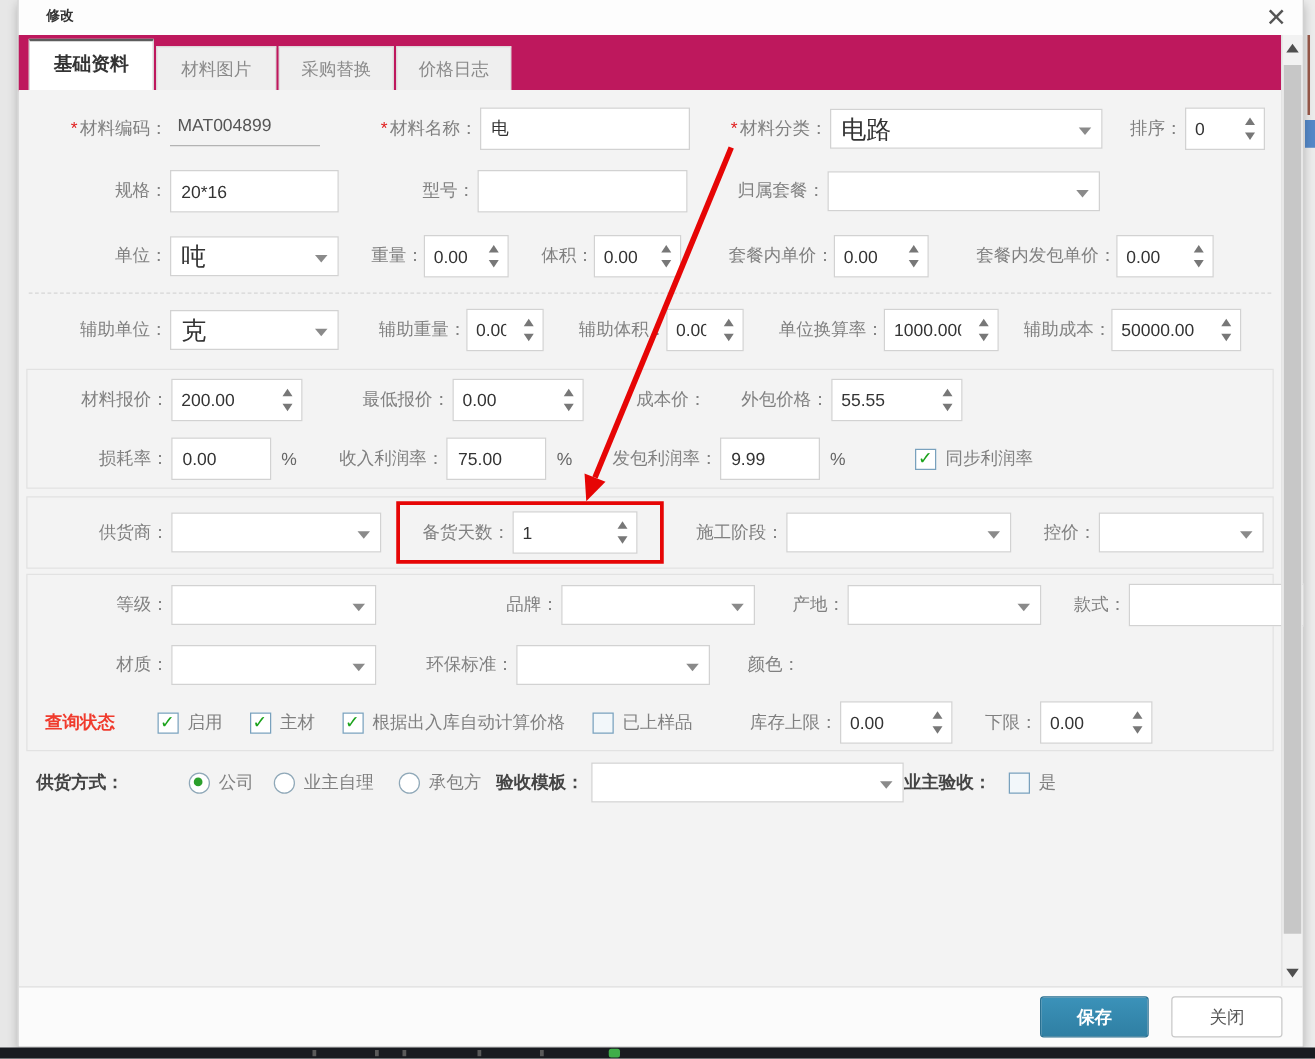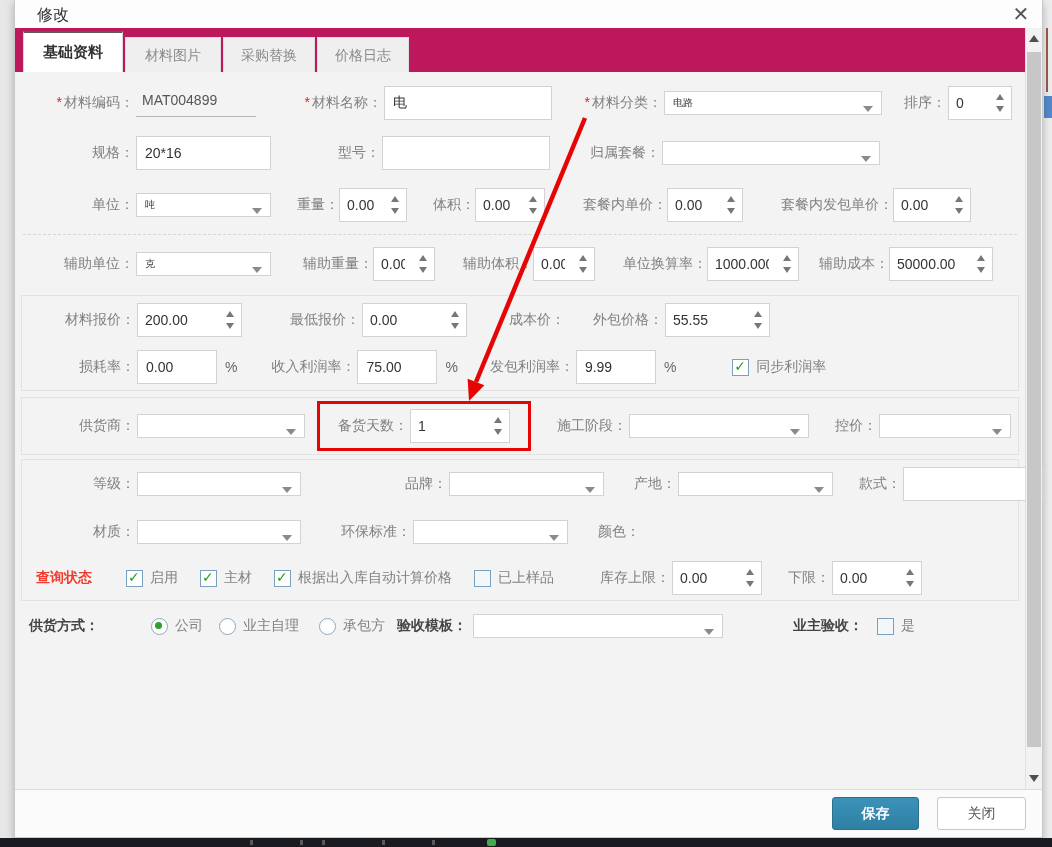--- a/index.html
+++ b/index.html
@@ -7,42 +7,42 @@
   .backdrop-right{position:absolute;right:0;top:0;width:9px;height:847px;background:#ededed;}
   .bd-line{position:absolute;right:4px;top:28px;width:2px;height:64px;background:#9a5a4a;}
   .bd-link{position:absolute;right:0;top:96px;width:8px;height:20px;background:#3b78c3;border-bottom:2px solid #3b78c3;opacity:.85;}
   .taskbar{position:absolute;left:0;bottom:0;width:1052px;height:9px;background:#191b20;}
   .tb-mark{position:absolute;top:2px;width:3px;height:5px;background:#5a5a5a;}
   .tb-green{position:absolute;left:487px;top:1px;width:9px;height:7px;background:#3fae49;border-radius:2px;}
 
   .modal{position:absolute;left:14px;top:0;width:1029px;height:838px;background:#f3f3f3;
     border:1px solid #c9c9c9;border-top:none;box-sizing:border-box;box-shadow:0 3px 8px rgba(0,0,0,.25);}
   .titlebar{position:absolute;left:0;top:0;right:0;height:28px;background:#fdfdfd;border-bottom:1px solid #e3e3e3;}
-  .title{position:absolute;left:22px;top:5px;font-size:16px;font-weight:normal;color:#333;}
+  .title{position:absolute;left:22px;top:5px;font-size:11px;font-weight:bold;color:#333;}
   .close-x{position:absolute;right:8px;top:1px;width:26px;height:26px;font-size:20px;color:#555;
     display:flex;align-items:center;justify-content:center;cursor:pointer;font-weight:300;}
 
   .tabbar{position:absolute;left:0;top:28px;right:17px;height:44px;background:#be185d;border-bottom:1px solid #d9d9d9;}
   .tab{position:absolute;bottom:-1px;box-sizing:border-box;text-align:center;cursor:pointer;}
   .tab.active{left:8px;width:100px;height:42px;line-height:38px;background:#fff;border:1px solid #d9d9d9;
     border-top:2px solid #5c5c5c;border-bottom:1px solid #fff;font-size:15px;font-weight:bold;color:#333;}
   .tab.t2{left:110px;width:96px;}
   .tab.t3{left:208px;width:92px;}
   .tab.t4{left:302px;width:92px;}
   .tab.inactive{height:36px;line-height:34px;background:#efefef;border:1px solid #e0e0e0;border-bottom:none;
     font-size:14px;color:#8a8a8a;}
 
   .formarea{position:absolute;left:0;top:72px;right:17px;bottom:48px;background:#f3f3f3;padding-top:6px;box-sizing:border-box;}
   .row{display:flex;align-items:center;padding-left:14px;}
   .lbl{color:#808080;font-size:14px;text-align:right;white-space:nowrap;flex:none;}
   .star{color:#e02020;margin-right:2px;font-size:14px;}
   .txt{height:34px;background:#fff;border:1px solid #d2d2d2;padding:0 8px;font-size:14px;color:#333;
     box-sizing:border-box;flex:none;outline:none;font-family:inherit;}
-  .sel{height:24px;background:#fff;border:1px solid #d2d2d2;box-sizing:border-box;flex:none;position:relative;
-    display:flex;align-items:center;padding:0 22px 0 8px;font-size:10px;color:#333;cursor:pointer;}
+  .sel{height:32px;background:#fff;border:1px solid #d2d2d2;box-sizing:border-box;flex:none;position:relative;
+    display:flex;align-items:center;padding:0 22px 0 8px;font-size:20px;color:#333;cursor:pointer;}
   .caret{position:absolute;right:8px;top:14px;width:0;height:0;border-left:5px solid transparent;
     border-right:5px solid transparent;border-top:6px solid #8a8a8a;}
   .spin{display:flex;align-items:center;background:#fff;border:1px solid #d2d2d2;height:34px;box-sizing:border-box;flex:none;}
   .spin input{border:0;flex:1;min-width:0;padding:0 7px;font-size:14px;color:#333;height:100%;background:transparent;outline:none;font-family:inherit;}
   .arrows{display:flex;flex-direction:column;gap:6px;padding:0 7px;flex:none;}
   .ar-up{width:0;height:0;border-left:4px solid transparent;border-right:4px solid transparent;border-bottom:6px solid #777;cursor:pointer;}
   .ar-dn{width:0;height:0;border-left:4px solid transparent;border-right:4px solid transparent;border-top:6px solid #777;cursor:pointer;}
   .code-val{border-bottom:1px solid #b3b3b3;color:#555;font-size:14px;padding:2px 6px 8px 6px;min-width:108px;flex:none;}
   .suffix{color:#666;font-size:14px;flex:none;}
   .dashed-div{border-top:1px dashed #d6d6d6;margin:2px 8px 2px 8px;}
@@ -73,21 +73,21 @@
   .scrollbar{position:absolute;top:28px;right:0;bottom:48px;width:17px;background:#f2f2f2;border-left:1px solid #e0e0e0;box-sizing:border-box;}
   .sb-btn{position:absolute;left:0;width:16px;height:17px;display:flex;align-items:center;justify-content:center;cursor:pointer;}
   .sb-up{top:2px;}
   .sb-dn{bottom:2px;}
   .tri-up{width:0;height:0;border-left:5px solid transparent;border-right:5px solid transparent;border-bottom:7px solid #4f4f4f;}
   .tri-dn{width:0;height:0;border-left:5px solid transparent;border-right:5px solid transparent;border-top:7px solid #4f4f4f;}
   .sb-thumb{position:absolute;left:1px;width:14px;top:24px;bottom:42px;background:#c7c7c7;cursor:pointer;}
   .annot-svg{position:absolute;left:0;top:0;width:1052px;height:847px;pointer-events:none;z-index:60;}
   .ml2{margin-left:2px}.ml6{margin-left:6px}.ml8{margin-left:8px}.ml10{margin-left:10px}.ml12{margin-left:12px}
   .ml14{margin-left:14px}.ml16{margin-left:16px}.ml18{margin-left:18px}.ml20{margin-left:20px}.ml22{margin-left:22px}
-  .ml26{margin-left:26px}.ml28{margin-left:28px}.ml30{margin-left:30px}.ml56{margin-left:56px}.ml70{margin-left:70px}.ml98{margin-left:9px}
+  .ml26{margin-left:26px}.ml28{margin-left:28px}.ml30{margin-left:30px}.ml56{margin-left:56px}.ml70{}.ml98{margin-left:9px}
 </style>
 </head>
 <body>
 
 <div class="backdrop-right">
   <div class="bd-line"></div>
   <div class="bd-link"></div>
 </div>
 
 <div class="modal">

